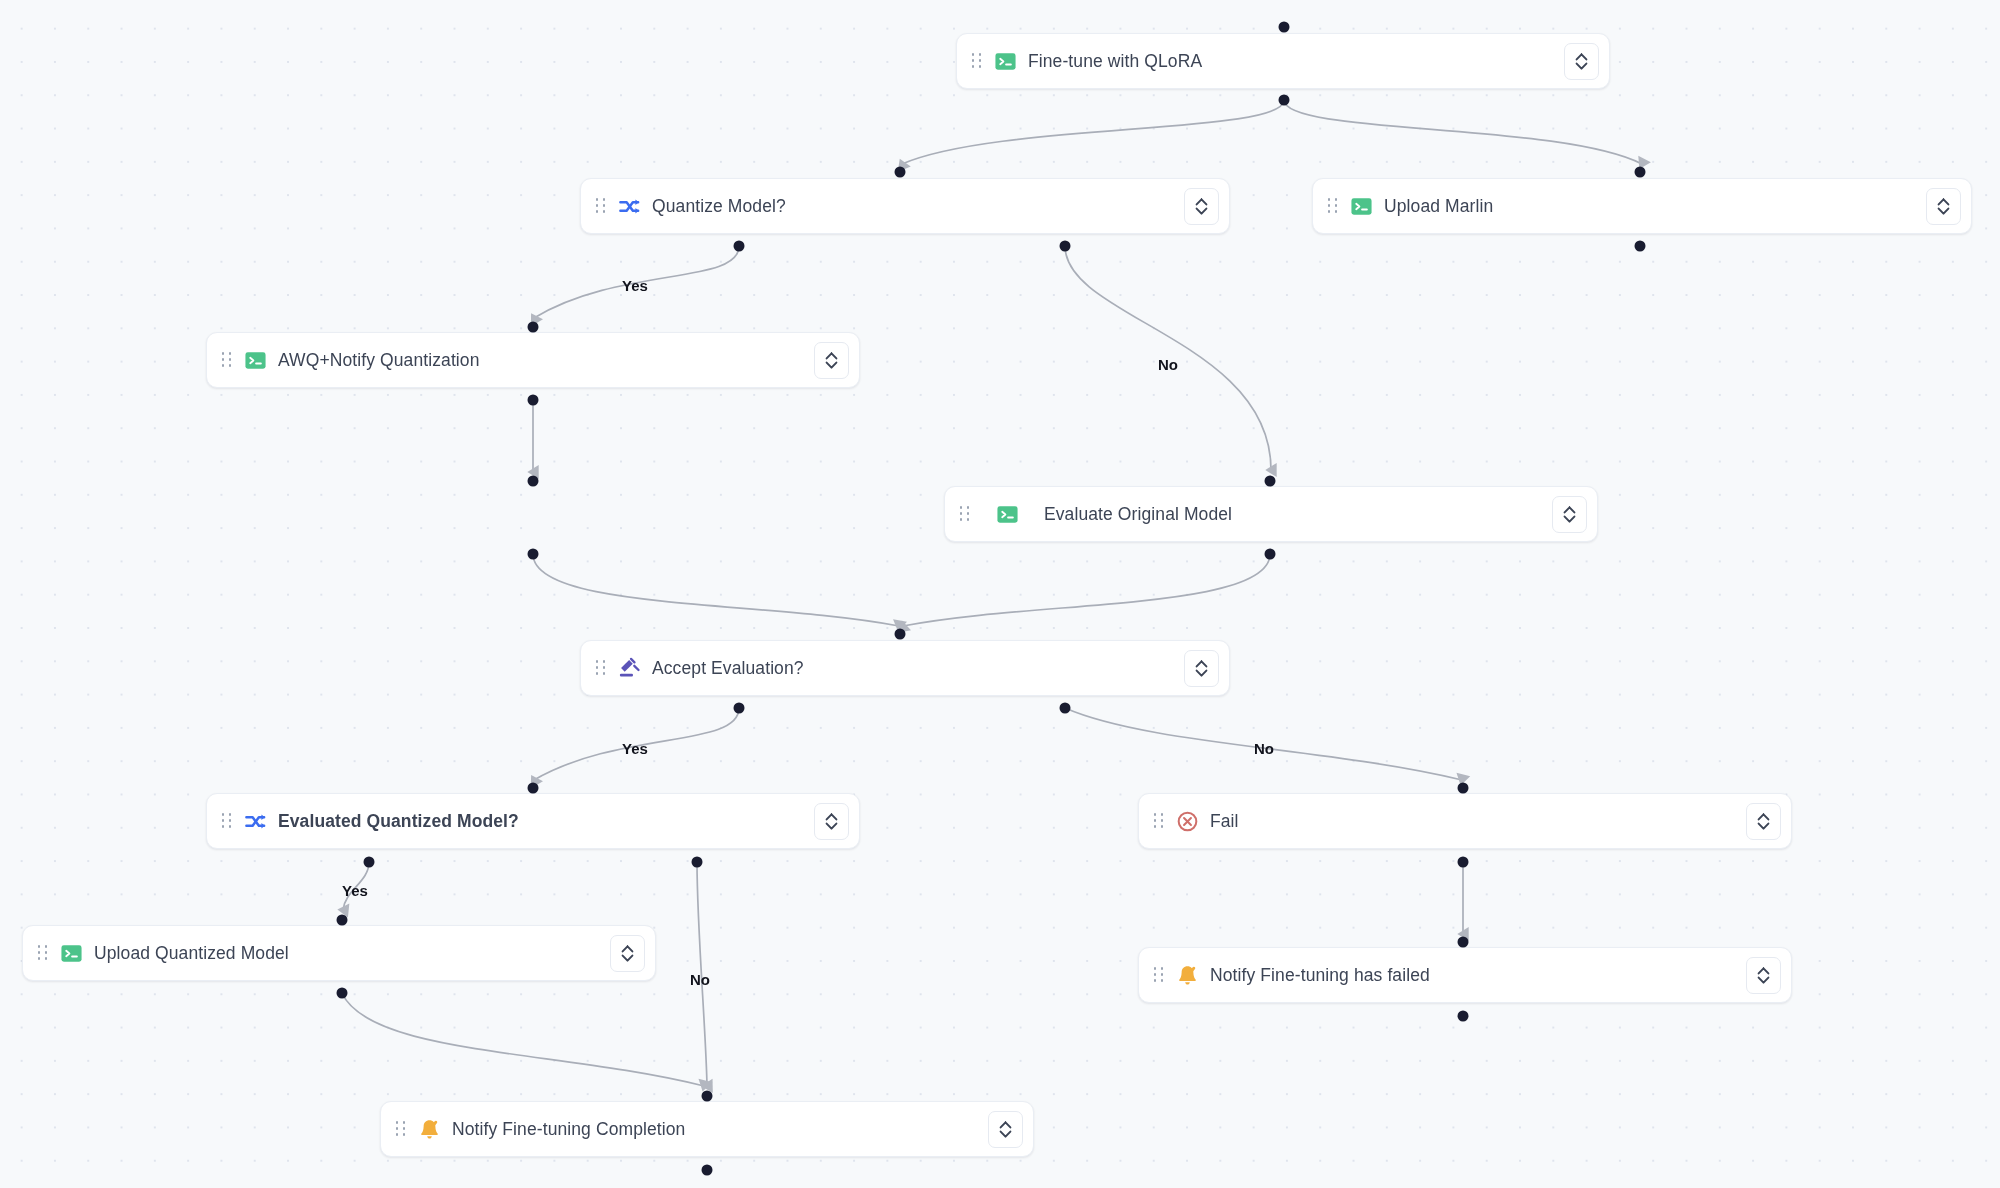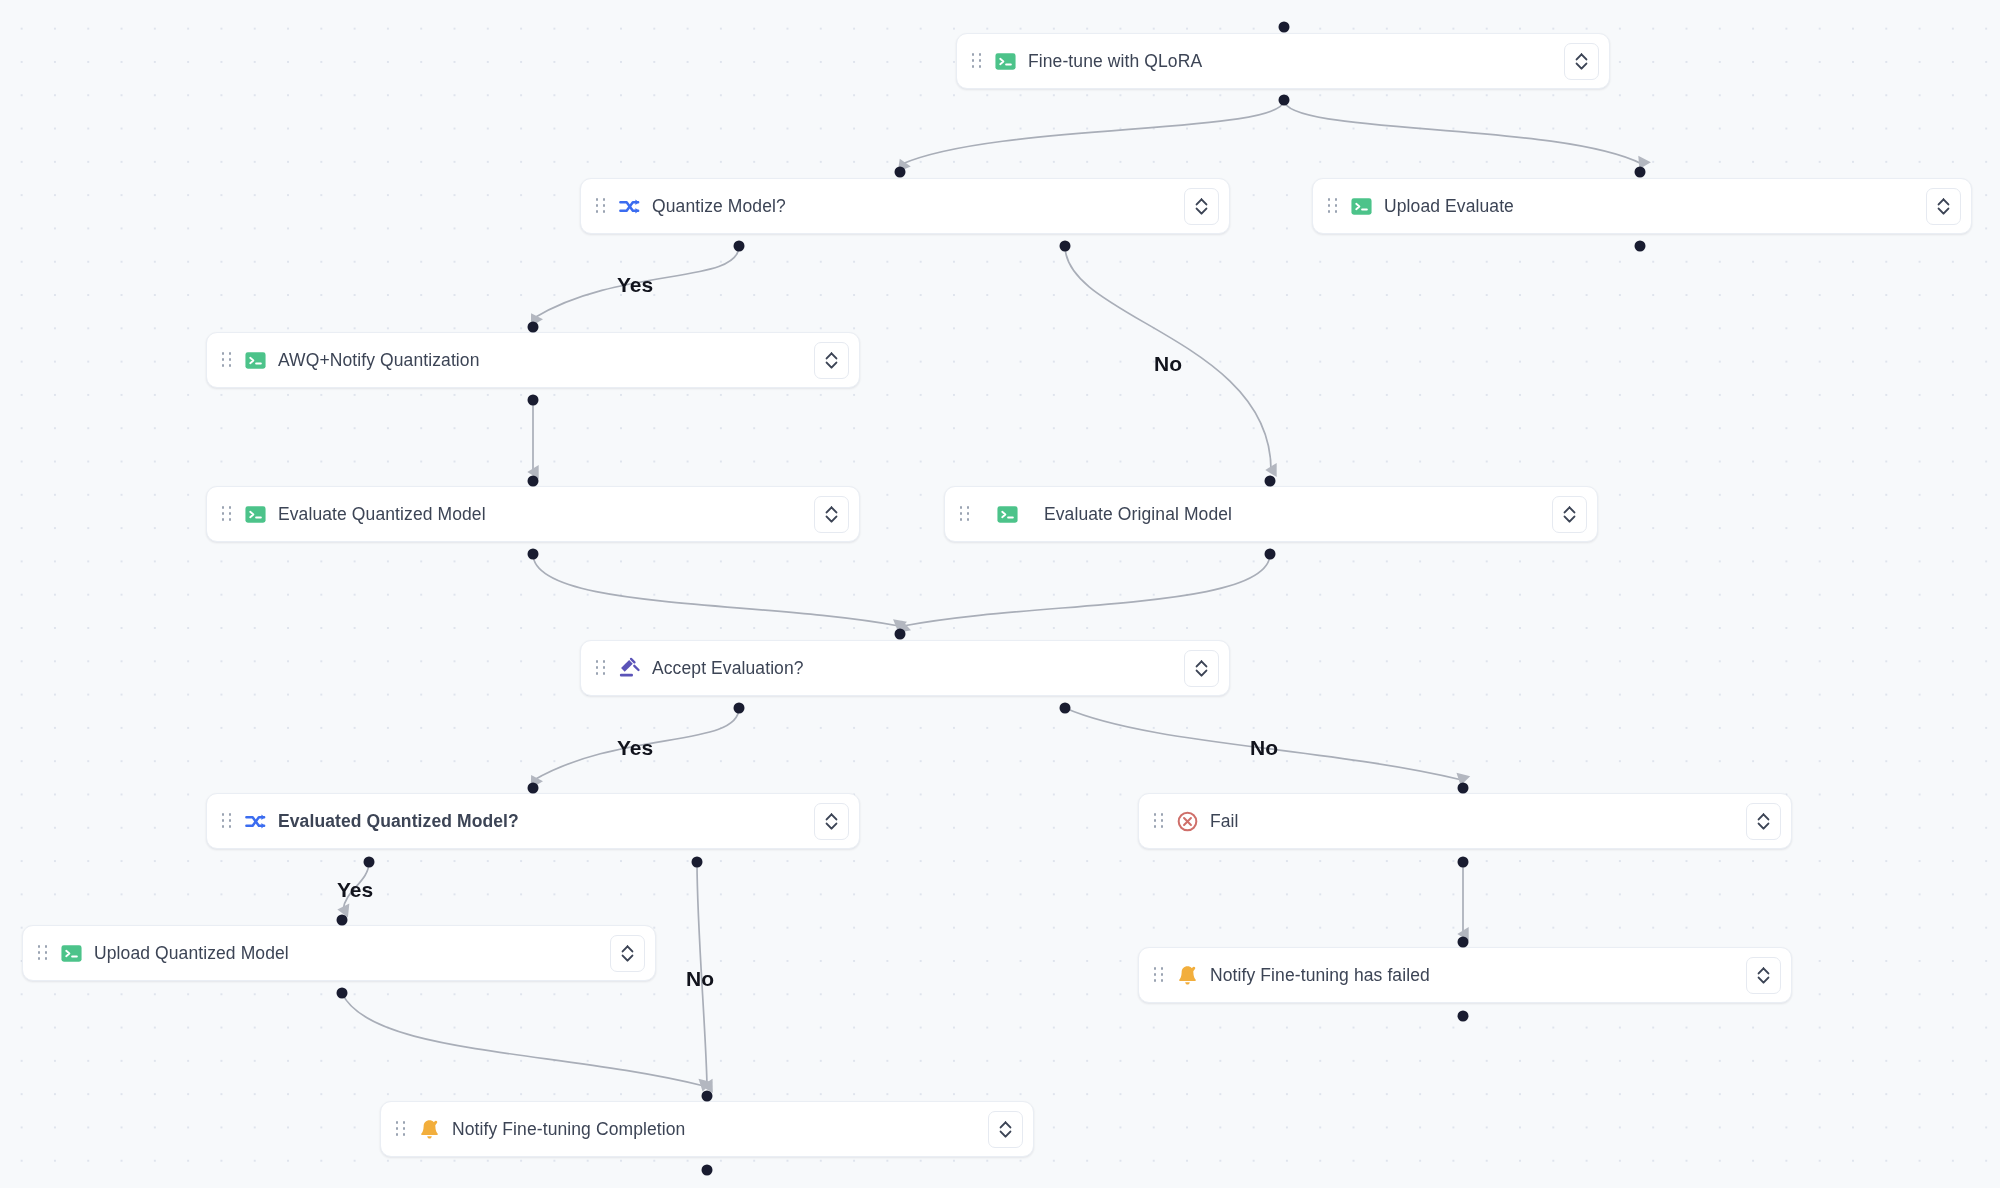--- a/index.html
+++ b/index.html
@@ -116,21 +116,21 @@
     width: 11px;
     height: 11px;
     border-radius: 50%;
     background: #191c30;
     transform: translate(-50%, -50%);
     z-index: 3;
   }
 
   .edge-label {
     position: absolute;
-    font-size: 21px;
+    font-size: 15px;
     font-weight: bold;
     color: #11131c;
     transform: translate(-50%, -50%);
     z-index: 3;
     white-space: nowrap;
   }
 </style>
 </head>
 <body>
 
@@ -238,21 +238,21 @@
           <i></i>
           <i></i>
         </div>
         <div class="node-icon">
           <svg width="23" height="23" viewBox="0 0 24 24">
             <rect x="1.5" y="3.5" width="21" height="17" rx="2.5" fill="#4cc38a"></rect>
             <path d="M6.5 9.2 L9.8 12 L6.5 14.8" fill="none" stroke="#ffffff" stroke-width="2" stroke-linecap="round" stroke-linejoin="round"></path>
             <path d="M12.6 15.2 H17.6" fill="none" stroke="#ffffff" stroke-width="2" stroke-linecap="round"></path>
           </svg>
         </div>
-        <div class="node-label">Upload Evaluate</div>
+        <div class="node-label">Upload Marlin</div>
         <div class="chevron-btn">
           <span>
             <svg width="15" height="19" viewBox="0 0 16 20">
               <path d="M8 2.4 L13.2 7.8 M8 2.4 L2.8 7.8 M8 17.6 L13.2 12.2 M8 17.6 L2.8 12.2" fill="none" stroke="#3c4455" stroke-width="2.1" stroke-linecap="round" stroke-linejoin="round"></path>
             </svg>
           </span>
         </div>
       </div>
       <div class="port" style="left: 1640px; top: 172px; background: rgb(25, 28, 48);"></div>
       <div class="port" style="left: 1640px; top: 246px; background: rgb(25, 28, 48);"></div>
@@ -276,45 +276,20 @@
         <div class="chevron-btn">
           <span>
             <svg width="15" height="19" viewBox="0 0 16 20">
               <path d="M8 2.4 L13.2 7.8 M8 2.4 L2.8 7.8 M8 17.6 L13.2 12.2 M8 17.6 L2.8 12.2" fill="none" stroke="#3c4455" stroke-width="2.1" stroke-linecap="round" stroke-linejoin="round"></path>
             </svg>
           </span>
         </div>
       </div>
       <div class="port" style="left: 533px; top: 327px; background: rgb(25, 28, 48);"></div>
       <div class="port" style="left: 533px; top: 400px; background: rgb(25, 28, 48);"></div>
-      <div class="node" style="left: 206px; top: 486px; width: 654px;">
-        <div class="drag-handle">
-          <i></i>
-          <i></i>
-          <i></i>
-          <i></i>
-          <i></i>
-          <i></i>
-        </div>
-        <div class="node-icon">
-          <svg width="23" height="23" viewBox="0 0 24 24">
-            <rect x="1.5" y="3.5" width="21" height="17" rx="2.5" fill="#4cc38a"></rect>
-            <path d="M6.5 9.2 L9.8 12 L6.5 14.8" fill="none" stroke="#ffffff" stroke-width="2" stroke-linecap="round" stroke-linejoin="round"></path>
-            <path d="M12.6 15.2 H17.6" fill="none" stroke="#ffffff" stroke-width="2" stroke-linecap="round"></path>
-          </svg>
-        </div>
-        <div class="node-label">Evaluate Quantized Model</div>
-        <div class="chevron-btn">
-          <span>
-            <svg width="15" height="19" viewBox="0 0 16 20">
-              <path d="M8 2.4 L13.2 7.8 M8 2.4 L2.8 7.8 M8 17.6 L13.2 12.2 M8 17.6 L2.8 12.2" fill="none" stroke="#3c4455" stroke-width="2.1" stroke-linecap="round" stroke-linejoin="round"></path>
-            </svg>
-          </span>
-        </div>
-      </div>
       <div class="port" style="left: 533px; top: 481px; background: rgb(25, 28, 48);"></div>
       <div class="port" style="left: 533px; top: 554px; background: rgb(25, 28, 48);"></div>
       <div class="node" style="left: 944px; top: 486px; width: 654px; gap: 14px;">
         <div class="drag-handle">
           <i></i>
           <i></i>
           <i></i>
           <i></i>
           <i></i>
           <i></i>

